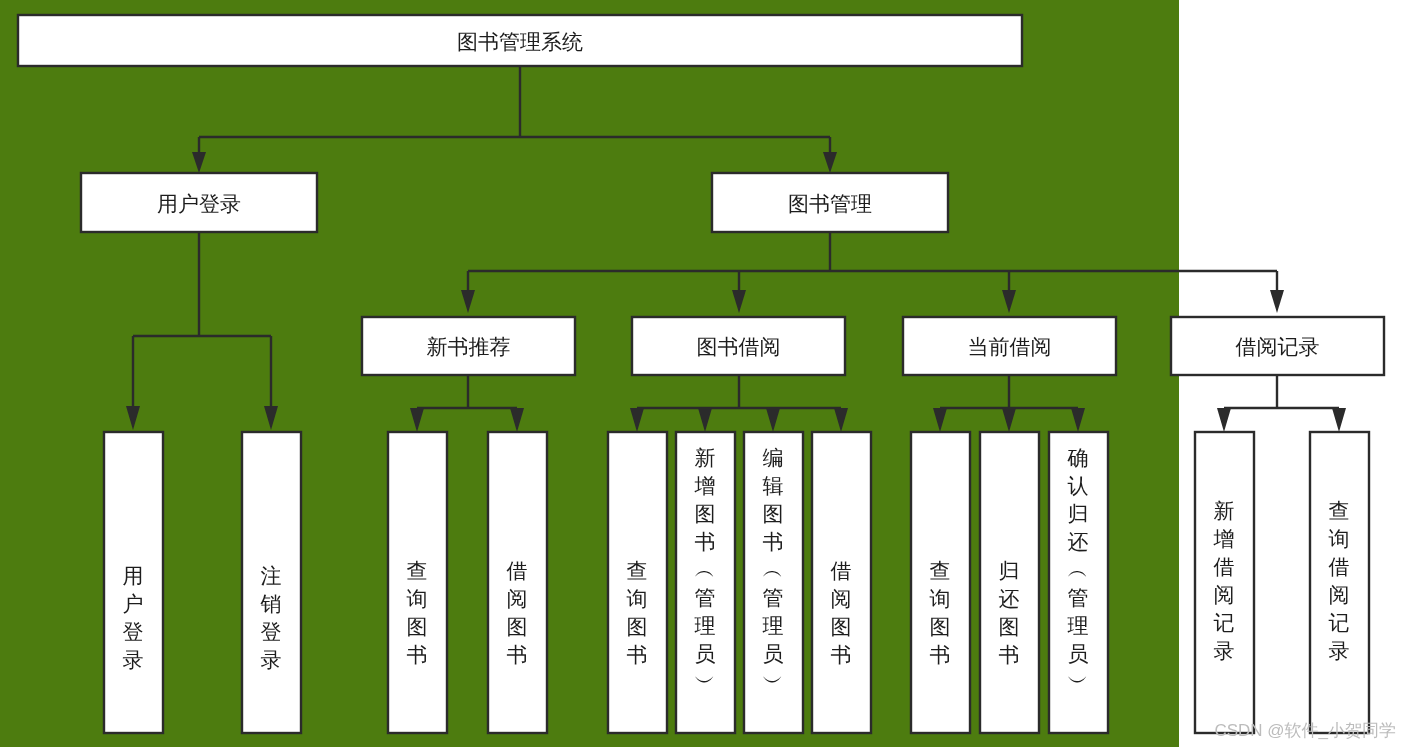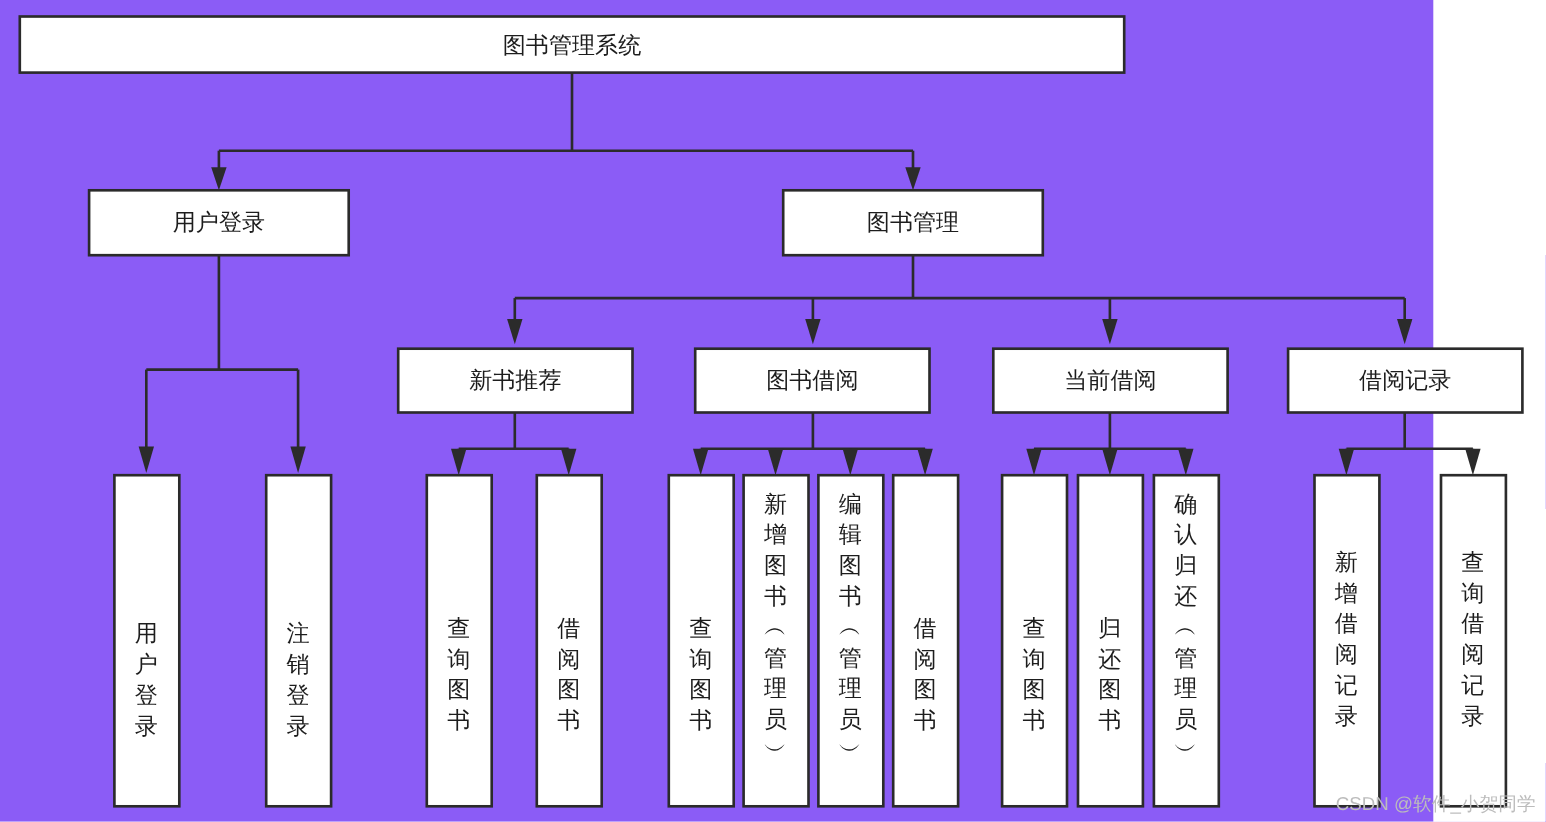--- a/index.html
+++ b/index.html
@@ -9,23 +9,23 @@
     background: #ffffff;
   }
   body {
     width: 1405px;
     height: 747px;
     font-family: "Liberation Sans", "DejaVu Sans", sans-serif;
     overflow: hidden;
   }
   #diagram-root {
     position: relative;
-    width: 1303px;
+    width: 1179px;
     height: 747px;
-    background: #8b5cf6;
+    background: #4d7c0f;
   }
   svg#tree-svg {
     position: absolute;
     left: 0;
     top: 0;
     width: 1405px;
     height: 747px;
     display: block;
   }
   .node-box {

